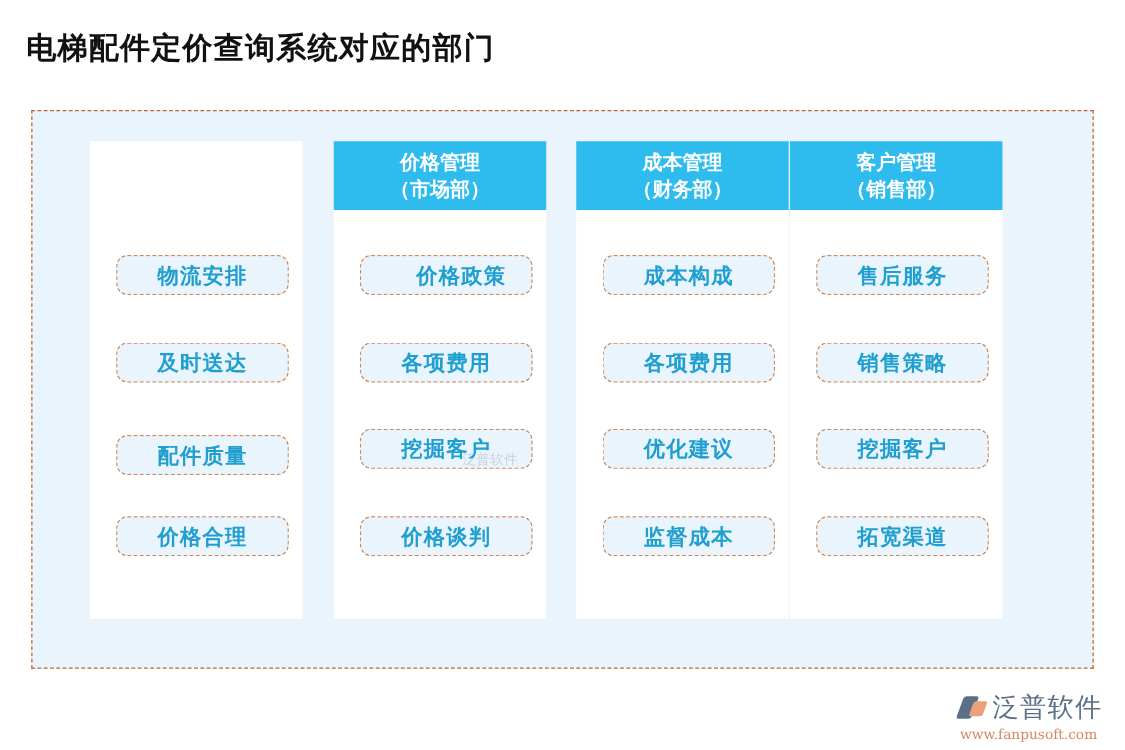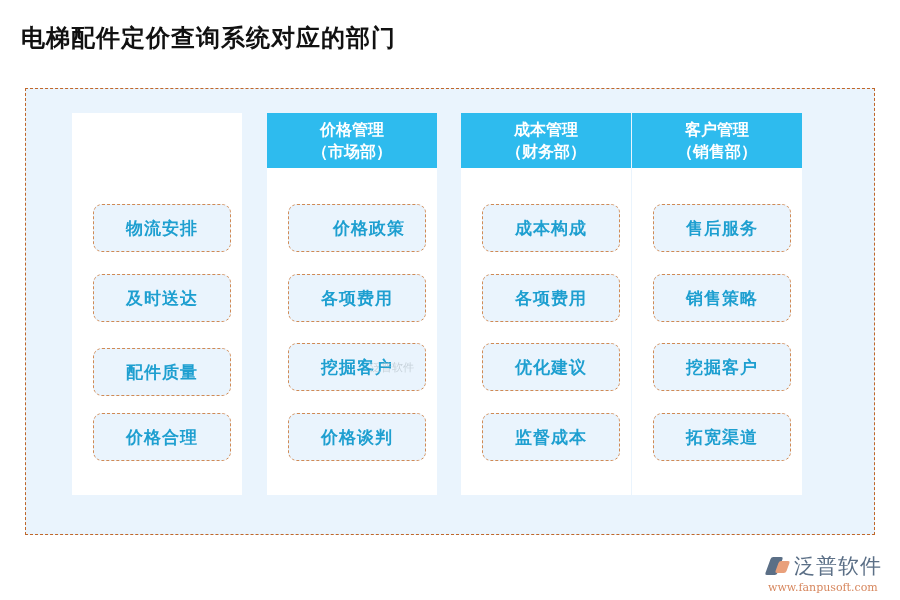--- a/index.html
+++ b/index.html
@@ -5,21 +5,21 @@
   html, body { margin:0; padding:0; }
   body { width:900px; height:600px; background:#ffffff; position:relative; overflow:hidden;
          font-family:"DejaVu Sans","Liberation Sans",sans-serif; }
   .title { position:absolute; left:0; top:22px; width:900px; text-align:left;
            font-size:24px; font-weight:bold; color:#111; letter-spacing:1px;padding-left:21px; }
   .outer { position:absolute; left:25px; top:88px; width:850px; height:447px;
            background:#eaf4fd; border:1.5px dashed #c0672a; box-sizing:border-box; }
   .col { position:absolute; top:113px; width:170px; height:382px; background:#ffffff; }
   .col-head { height:55px; background:#2ebbee; color:#fff; font-weight:bold; font-size:16px;
               text-align:center; display:flex; flex-direction:column; justify-content:center; line-height:22px; }
-  .item { position:absolute; left:21px; width:138px; height:48px; box-sizing:border-box;
+  .item { position:absolute; left:21px; width:138px; height:32px; box-sizing:border-box;
           border:1.5px dashed #d08a55; border-radius:9px; background:#eaf4fd;
           display:flex; align-items:center; justify-content:center;
           color:#1e9fd0; font-weight:bold; font-size:17px; letter-spacing:1px; }
   .watermark { position:absolute; left:370px; top:360px; font-size:11px; color:#b8c4cc; opacity:.7; }
   .logo { position:absolute; left:768px; top:552px; width:126px; }
   .logo-row { display:flex; align-items:center; }
   .logo-mark { width:22px; height:22px; position:relative; margin-right:4px; }
   .logo-mark .a { position:absolute; left:0; top:2px; width:12px; height:18px; background:#5b6f86;
                   transform:skewX(-20deg); border-radius:2px; }
   .logo-mark .b { position:absolute; left:9px; top:6px; width:11px; height:12px; background:#e9a07b;

